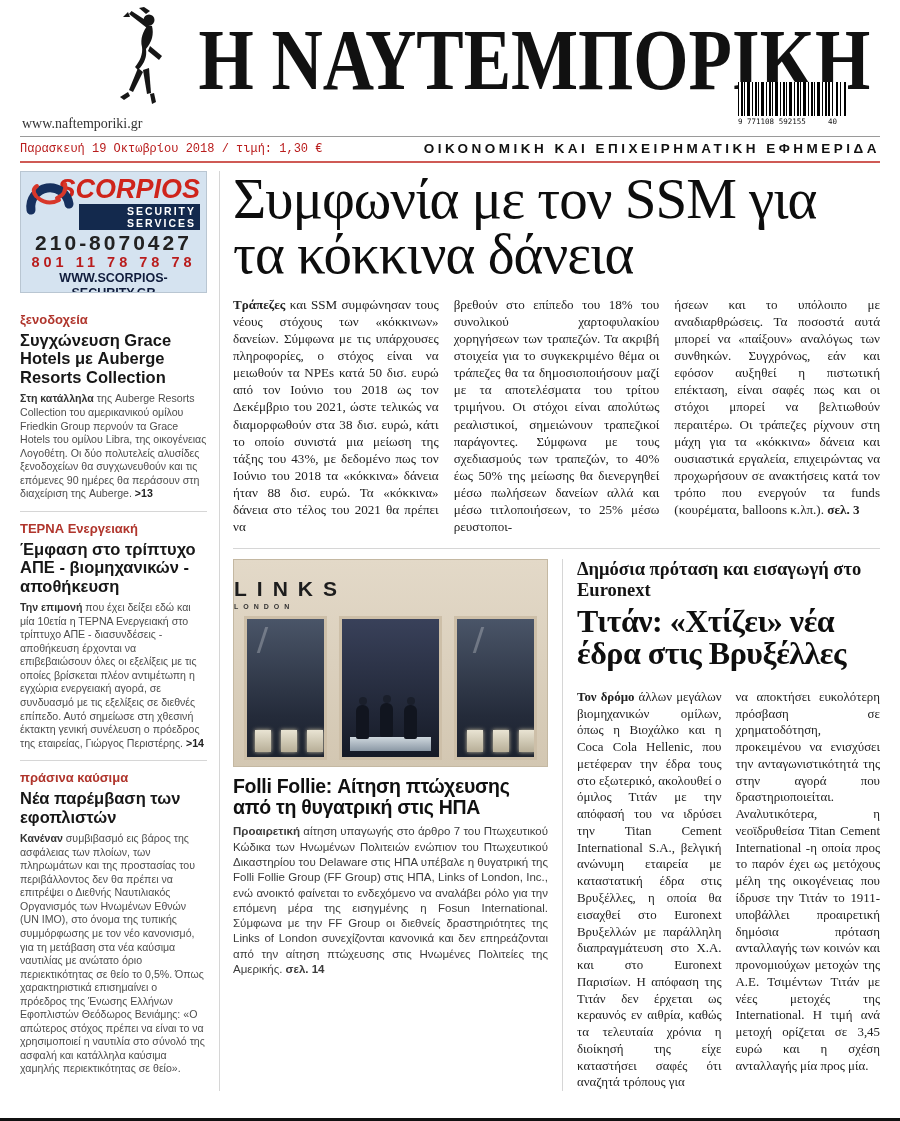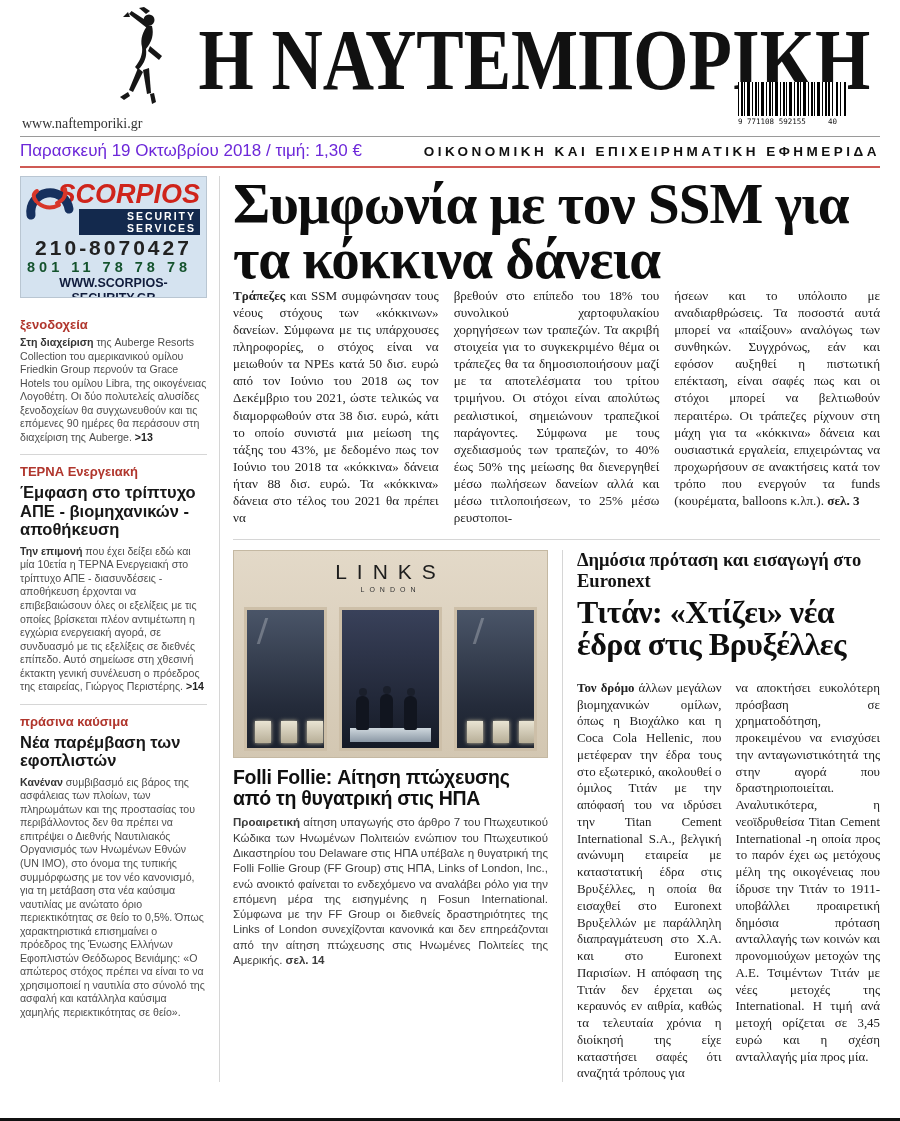--- a/index.html
+++ b/index.html
@@ -26,59 +26,59 @@
   .barcode-wrap{position:absolute;right:32px;top:82px;width:110px;}
   .bars{height:34px;background:
     repeating-linear-gradient(90deg,#000 0 1px,#fff 1px 3px,#000 3px 5px,#fff 5px 6px,#000 6px 7px,#fff 7px 9px,#000 9px 12px,#fff 12px 14px);}
   .bars.addon{background:repeating-linear-gradient(90deg,#000 0 2px,#fff 2px 4px,#000 4px 5px,#fff 5px 8px);}
   .barcode-row{display:flex;gap:0;align-items:flex-end;}
   .barcode-main{flex:1;}
   .barcode-add{width:20px;}
   .barcode-digits{display:flex;justify-content:space-between;font-family:"DejaVu Sans Mono",monospace;font-size:7.5px;color:#111;margin-top:1px;}
   .mast-rule{border-top:1px solid #9a9a9a;margin-top:0;}
   .date-row{display:flex;align-items:center;justify-content:space-between;padding:4px 0 5px 0;}
-  .date-left{font-family:Liberation Sans, sans-serif;font-size:17px;color:#6d28d9;}
+  .date-left{font-family:Liberation Mono, monospace;font-size:12px;color:#b91c1c;}
   .date-center{font-family:var(--sans);font-weight:700;font-size:13.5px;letter-spacing:3.5px;color:#111;}
   .date-right{font-family:var(--serif);font-size:14.5px;color:#222;}
   .red-rule{border-top:2px solid var(--rule-red);}
   
   .content{display:flex;margin-top:8px;}
   .sidebar{width:200px;flex:none;padding-right:12px;border-right:1px solid var(--div);}
   .main{flex:1;padding-left:13px;}
   
   .ad-scorpios{border:1px solid #b9c6d2;background:linear-gradient(145deg,#e8f1f8 0%,#cfе0ee 40%,#bdd3e7 100%);
     background-color:#d5e3f0;padding:4px 6px 0 6px;position:relative;height:122px;overflow:hidden;}
   .scorp-logo{position:absolute;left:2px;top:2px;}
   .ad-brand{font-weight:800;font-size:27px;color:#cf241b;text-align:right;letter-spacing:0px;line-height:1;font-family:var(--sans);font-style:italic;}
   .ad-tag{background:#13294d;color:#fff;font-weight:700;font-size:10.5px;letter-spacing:2px;text-align:right;padding:1px 4px;margin:1px 0 2px 52px;}
   .ad-phone1{font-weight:800;font-size:21px;letter-spacing:3px;color:#222;text-align:center;line-height:1.05;}
-  .ad-phone2{font-weight:800;font-size:14.5px;letter-spacing:4px;color:#14532d;line-height:1.15;}
+  .ad-phone2{font-weight:800;font-size:14.5px;letter-spacing:4px;color:#b91c1c;text-align:center;line-height:1.15;}
   .ad-site{font-weight:800;font-size:12.5px;color:#101c3c;text-align:center;line-height:1.25;}
   .sb-art{padding:9px 0 10px 0;}
   .sb-art + .sb-art, .sb-insert{border-top:1px solid var(--div);}
   .sb-art:first-of-type{margin-top:10px;border-top:none;}
   .sb-section{color:var(--red);font-weight:700;font-size:13px;margin-bottom:4px;}
   .sb-headline{font-weight:700;font-size:16.5px;line-height:1.12;color:#171717;margin-bottom:6px;}
   .sb-headline.caps{font-size:14.5px;line-height:1.2;}
   .sb-body{font-size:10.6px;line-height:1.28;color:var(--gray-body);text-align:left;}
   .sb-body b{color:#333;}
   .pg{font-weight:700;color:#222;}
   .pg-right{float:right;font-weight:700;font-size:12px;color:#222;}
   
   .lead-kicker{font-family:var(--serif);font-weight:700;font-size:20px;color:#111;margin:2px 0 4px 0;}
-  .lead-headline{font-family:var(--serif);font-weight:700;font-size:57px;line-height:.97;letter-spacing:-1px;color:#0d0d0d;}
+  .lead-headline{font-family:var(--serif);font-weight:400;font-size:57px;line-height:.97;letter-spacing:-1px;color:#0d0d0d;margin-bottom:14px;}
   .lead-cols{display:grid;grid-template-columns:1fr 1fr 1fr;column-gap:15px;
     font-family:var(--serif);font-size:13.1px;line-height:1.31;color:var(--body-ink);text-align:justify;}
   .lead-cols b{font-weight:700;}
   
   .mid{display:flex;border-top:1px solid var(--div);margin-top:12px;padding-top:10px;}
   .mid-left{width:330px;flex:none;padding-right:14px;border-right:1px solid var(--div);}
   .mid-right{flex:1;padding-left:14px;}
   .links-photo{height:208px;background:linear-gradient(#e3d9c8,#d3c7b2);position:relative;border:1px solid #c4b8a2;}
-  .links-sign{text-align:center;padding-top:9px;color:#1d1d1d;}
+  .links-sign{padding-top:17px;color:#1d1d1d;font-weight:bold;}
   .links-sign .l1{font-size:21px;letter-spacing:10px;font-family:var(--sans);}
   .links-sign .l2{font-size:7px;letter-spacing:5px;color:#333;margin-top:2px;}
   .links-windows{position:absolute;left:10px;right:10px;top:56px;bottom:6px;display:flex;gap:12px;}
   .win{flex:1;background:linear-gradient(#46506100%,#232a38);background:linear-gradient(#4a5568,#242b3a 70%,#1c222e);
     border:3px solid #cdbfa8;position:relative;overflow:hidden;}
   .win .case{position:absolute;bottom:5px;width:16px;height:22px;background:linear-gradient(#e9e4d3,#b7ae97);box-shadow:0 0 4px rgba(255,240,200,.8);}
   .win .glint{position:absolute;top:8px;width:3px;height:26px;background:rgba(255,255,255,.25);transform:skewX(-18deg);}
   .win.center{flex:1.25;background:linear-gradient(#39415a,#151a26);}
   .person{position:absolute;bottom:18px;width:13px;height:34px;background:#11151f;border-radius:6px 6px 2px 2px;}
   .person:before{content:"";position:absolute;top:-8px;left:2.5px;width:8px;height:8px;border-radius:50%;background:#1a1f2b;}
@@ -152,21 +152,22 @@
         <div class="ad-brand">SCORPIOS</div>
         <div class="ad-tag">SECURITY SERVICES</div>
         <div class="ad-phone1">210-8070427</div>
         <div class="ad-phone2">801 11 78 78 78</div>
         <div class="ad-site">WWW.SCORPIOS-SECURITY.GR</div>
 
       </div>
 
       <article class="sb-art">
         <div class="sb-section">ξενοδοχεία</div>
-        <div class="sb-body"><b>Στη διαχείριση</b><span> της Auberge Resorts Collection του αμερικανικού ομίλου Friedkin Group περνούν τα Grace Hotels του ομίλου Libra, της οικογένειας Λογοθέτη. Οι δύο πολυτελείς αλυσίδες ξενοδοχείων θα συγχωνευθούν και τις επόμενες 90 ημέρες θα περάσουν στη διαχείριση της Auberge. </span><span class="pg">&gt;13</span></div>
+        <div class="sb-headline">Συγχώνευση Grace Hotels με Auberge Resorts Collection</div>
+        <div class="sb-body"><b>Στη κατάλληλα</b><span> της Auberge Resorts Collection του αμερικανικού ομίλου Friedkin Group περνούν τα Grace Hotels του ομίλου Libra, της οικογένειας Λογοθέτη. Οι δύο πολυτελείς αλυσίδες ξενοδοχείων θα συγχωνευθούν και τις επόμενες 90 ημέρες θα περάσουν στη διαχείριση της Auberge. </span><span class="pg">&gt;13</span></div>
       </article>
 
       <article class="sb-art">
         <div class="sb-section">ΤΕΡΝΑ Ενεργειακή</div>
         <div class="sb-headline">Έμφαση στο τρίπτυχο ΑΠΕ - βιομηχανικών - αποθήκευση</div>
         <div class="sb-body"><b>Την επιμονή</b><span> που έχει δείξει εδώ και μία 10ετία η ΤΕΡΝΑ Ενεργειακή στο τρίπτυχο ΑΠΕ - διασυνδέσεις - αποθήκευση έρχονται να επιβεβαιώσουν όλες οι εξελίξεις με τις οποίες βρίσκεται πλέον αντιμέτωπη η εγχώρια ενεργειακή αγορά, σε συνδυασμό με τις εξελίξεις σε διεθνές επίπεδο. Αυτό σημείωσε στη χθεσινή έκτακτη γενική συνέλευση ο πρόεδρος της εταιρείας, Γιώργος Περιστέρης. </span><span class="pg">&gt;14</span></div>
       </article>
 
 
       <article class="sb-art">

